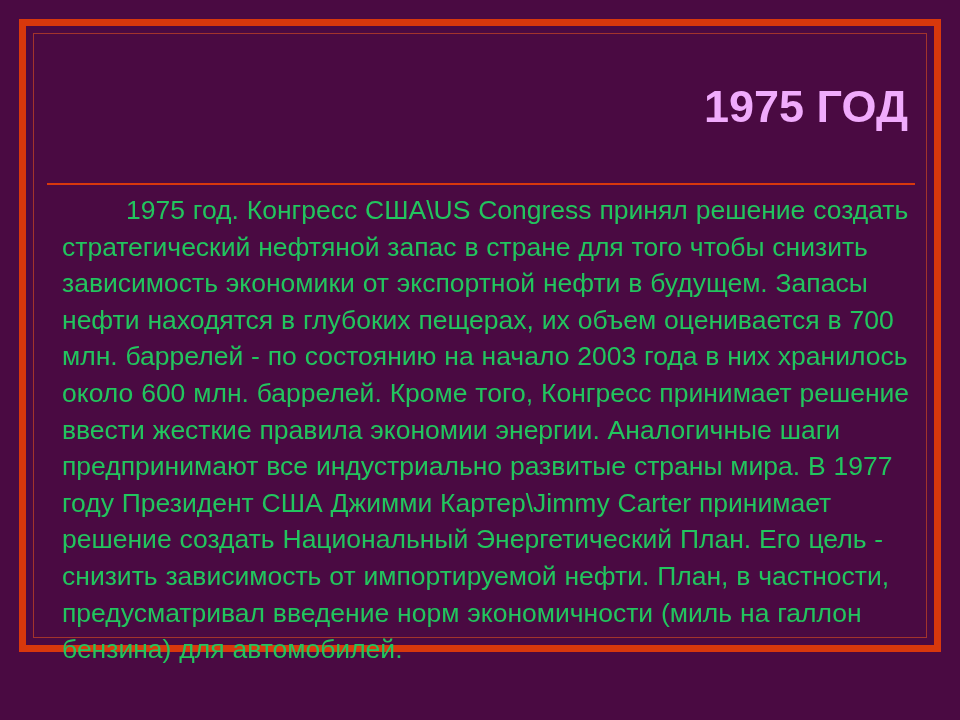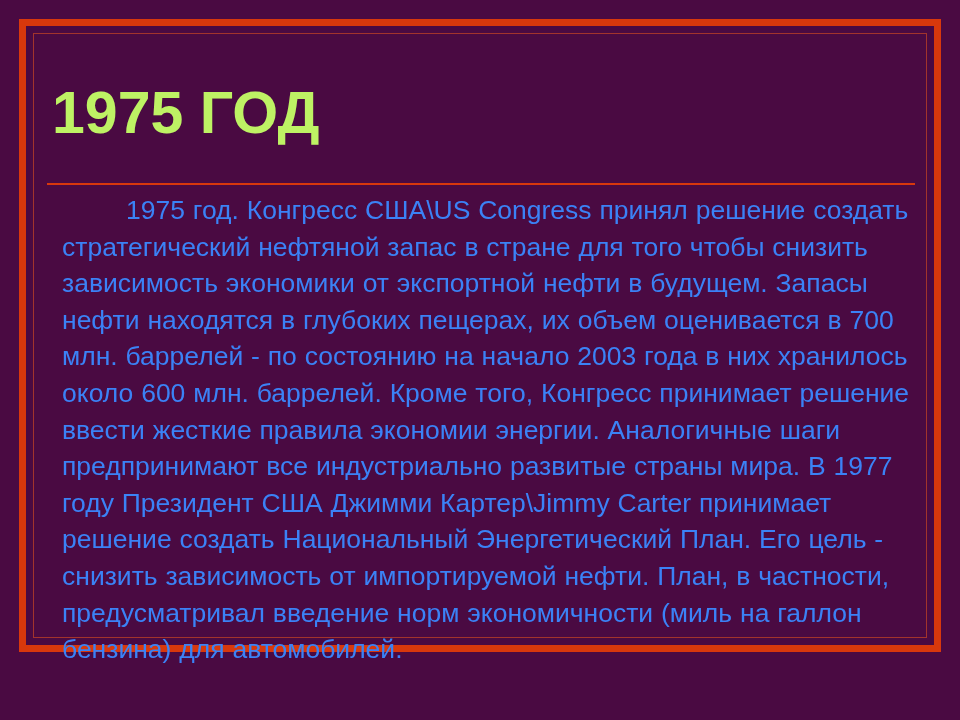--- a/index.html
+++ b/index.html
@@ -42,24 +42,24 @@
     border: 1px solid #a3342c;
     box-sizing: border-box;
   }
 
   
   .title {
     position: absolute;
     left: 52px;
     top: 84px;
     width: 856px;
-    text-align: left;
-    color: #bef264;
+    text-align: right;
+    color: #f0abfc;
     font-family: "Liberation Sans", sans-serif;
-    font-size: 59px;
+    font-size: 45px;
     font-weight: bold;
     line-height: 1.0;
     letter-spacing: 0px;
     white-space: nowrap;
   }
 
   
   .title-rule {
     position: absolute;
     left: 47px;
@@ -68,21 +68,21 @@
     height: 2px;
     background: #d8380c;
   }
 
   
   .body-text {
     position: absolute;
     left: 62px;
     top: 192px;
     width: 855px;
-    color: #3b82f6;
+    color: #22c55e;
     font-family: "Liberation Sans", sans-serif;
     font-size: 26.5px;
     line-height: 36.6px;
     text-indent: 64px;
     text-align: left;
     word-spacing: 0.5px;
   }
 </style>
 </head>
 <body>

